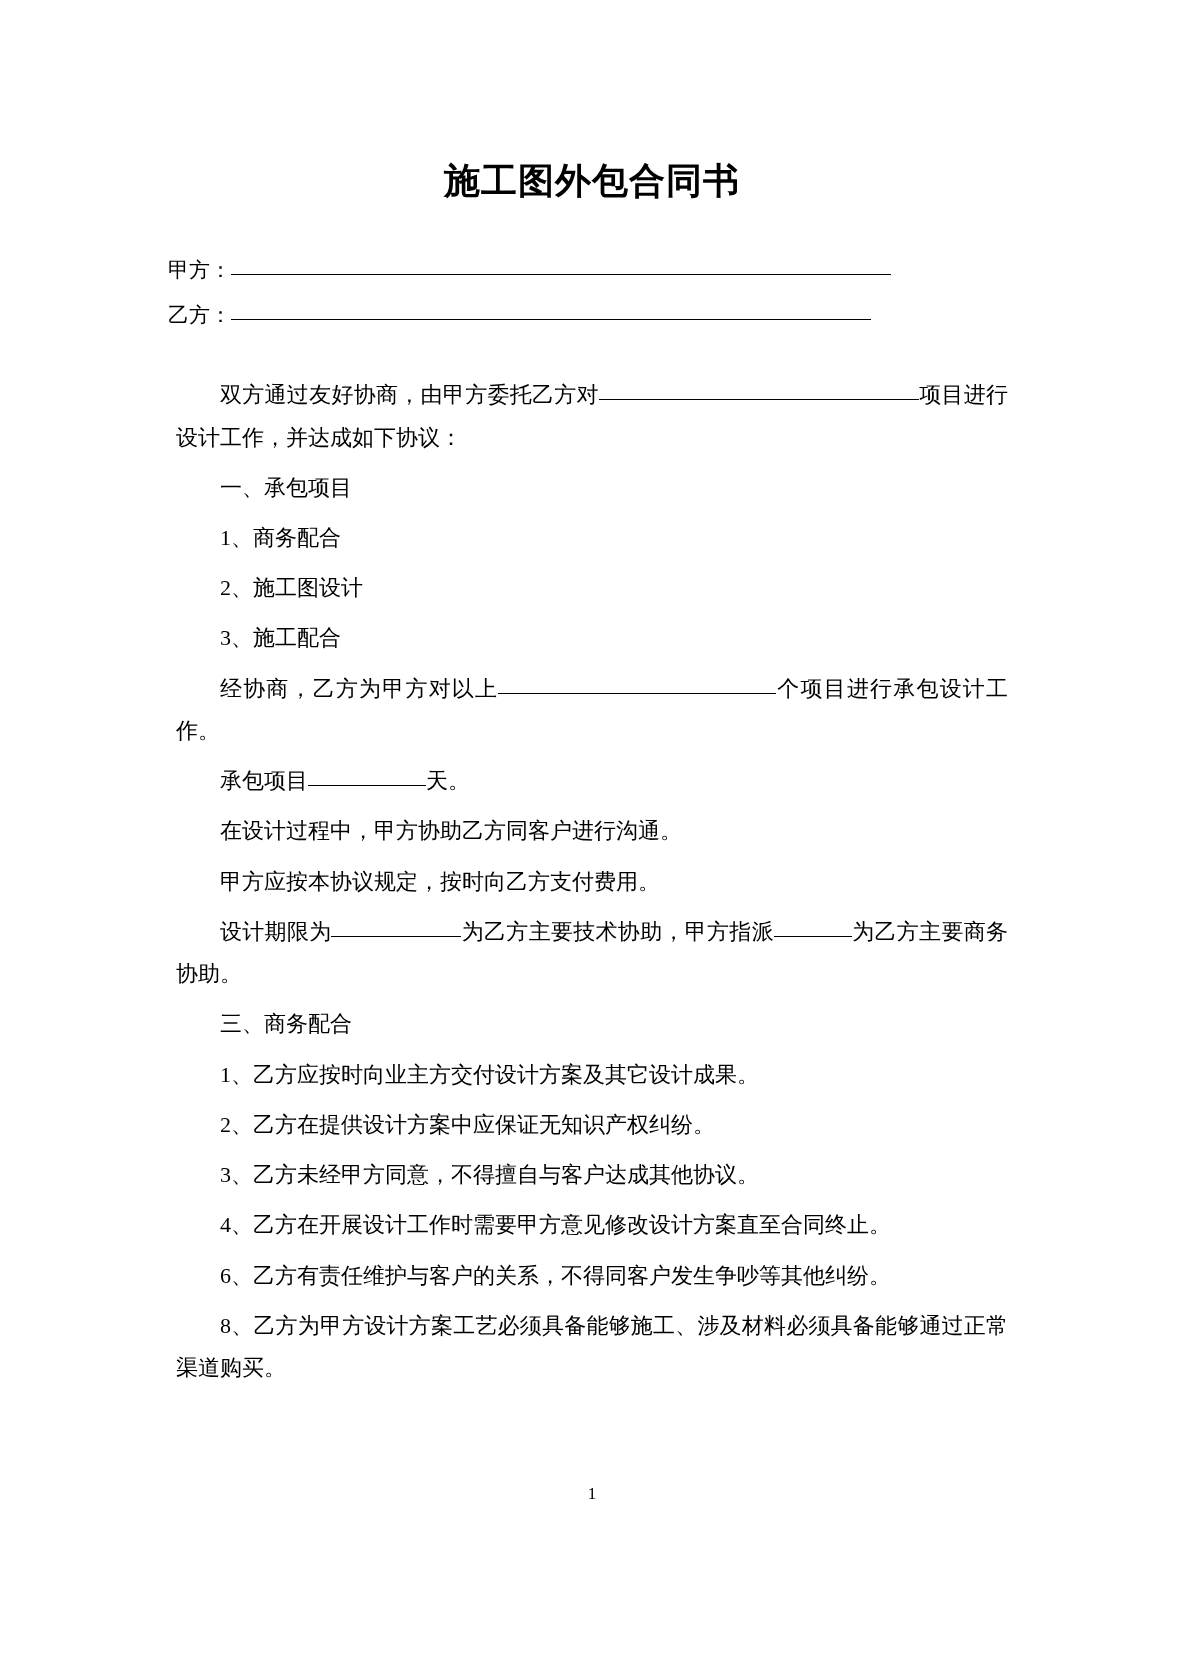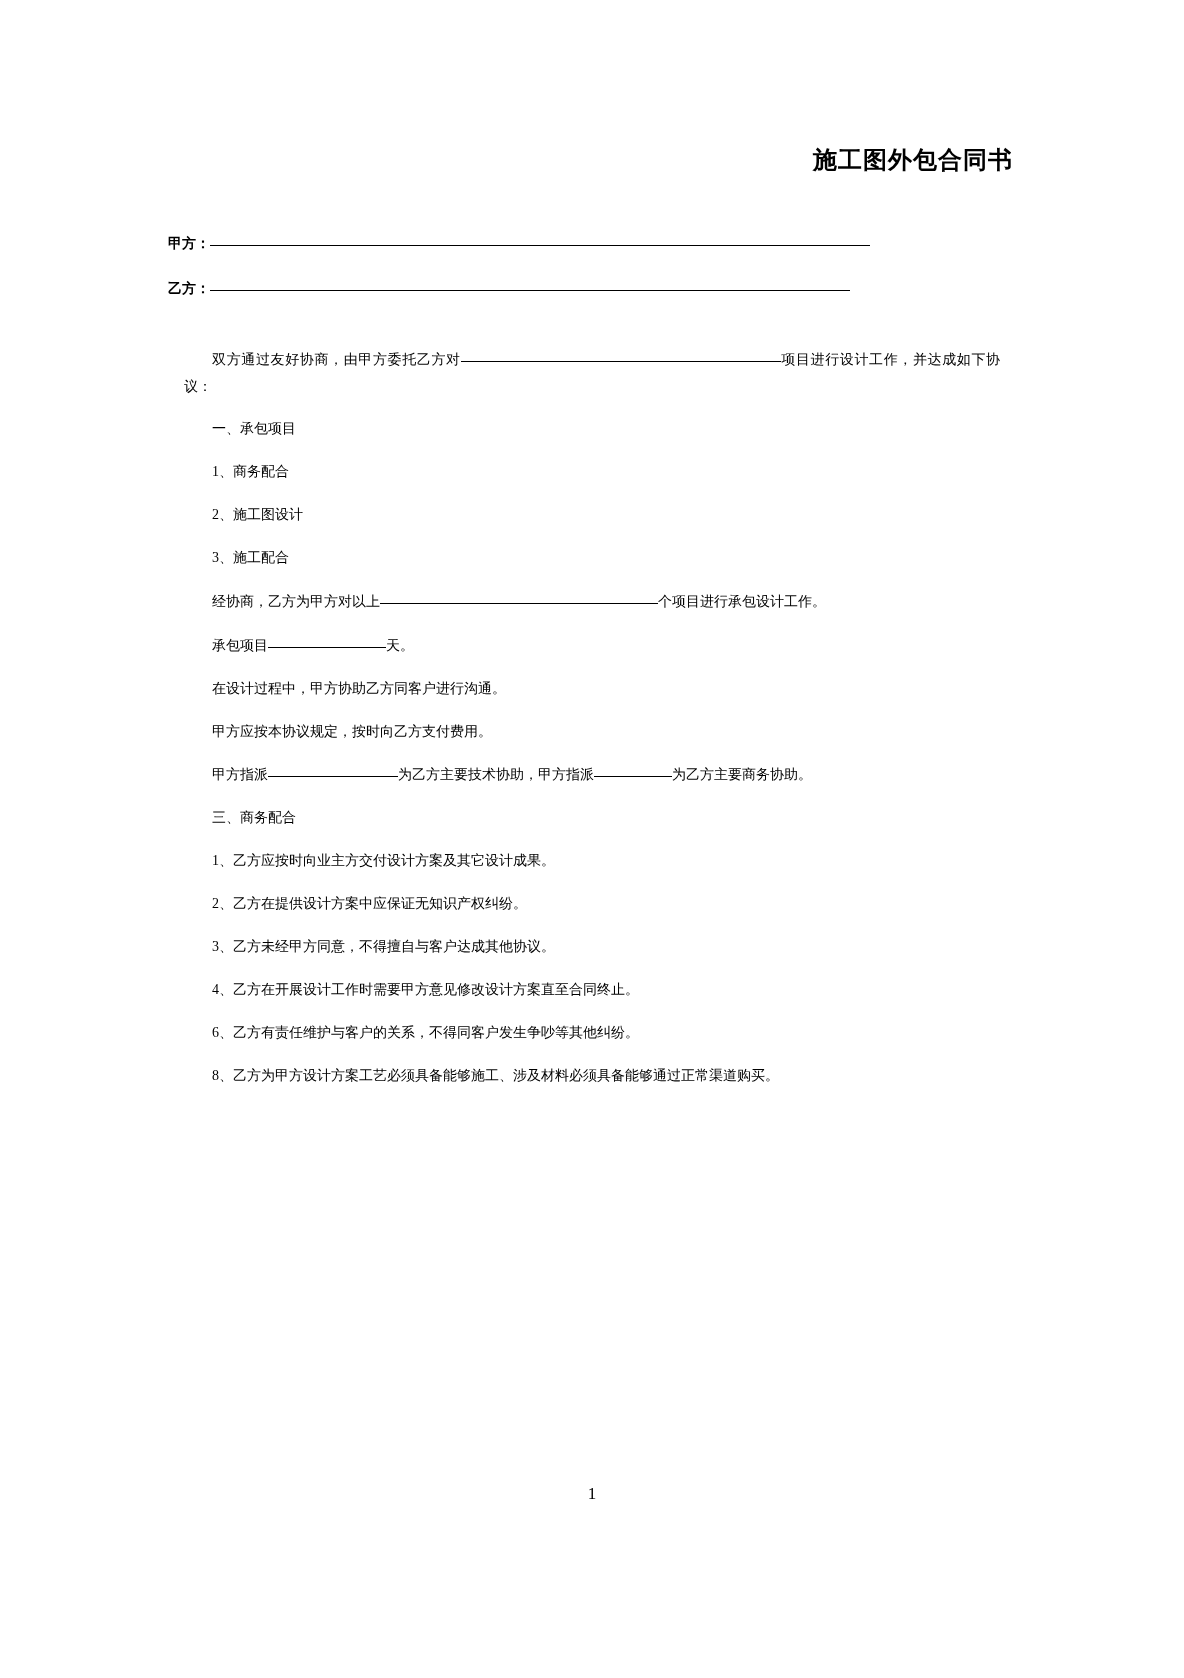--- a/index.html
+++ b/index.html
@@ -26,60 +26,60 @@
     padding: 0;
   }
   .content {
     position: absolute;
     left: 168px;
     top: 0;
     width: 848px;
   }
 
   .doc-title {
-    text-align: right;
-    font-size: 24px;
+    text-align: center;
+    font-size: 36px;
     font-weight: bold;
     letter-spacing: 1px;
-    margin: 3px;
+    margin: 16px;
     padding-top: 142px;
     line-height: 1.3;
     white-space: pre;
   }
 
   .party-line {
     font-size: 21px;
     line-height: 1.25;
     margin-top: 52px;
     white-space: nowrap;
   }
   .party-line.second { margin-top: 19px; }
 
-  .party-label { font-size: 14px; font-weight: bold; }
+  .party-label { font-size: 21px; }
 
   .blank {
     display: inline-block;
     border-bottom: 1.6px solid #000;
     vertical-align: 2px;
     height: 15px;
   }
   .blank.w-a { width: 660px; }
   .blank.w-b { width: 640px; }
   .blank.w-c { width: 320px; }
   .blank.w-d { width: 278px; }
   .blank.w-e { width: 118px; }
   .blank.w-f { width: 130px; }
   .blank.w-g { width: 78px; }
 
   .body-block { margin-top: 46px; }
 
   p.para {
-    font-size: 14px;
+    font-size: 22px;
     line-height: 1.92;
-    margin: 16px;
+    margin: 8px;
     text-align: justify;
     text-justify: inter-character;
   }
   p.para.indent { text-indent: 2em; }
 
   .page-number {
     position: absolute;
     left: 0;
     top: 1484px;
     width: 1184px;
@@ -118,21 +118,21 @@
 
       <p class="para indent"><span>经协商，乙方为甲方对以上</span><span class="blank w-d"></span><span>个项目进行承包设计工作。</span></p>
 
       <p class="para indent"><span>承包项目</span><span class="blank w-e"></span><span>天。</span></p>
 
 
       <p class="para indent">在设计过程中，甲方协助乙方同客户进行沟通。</p>
 
       <p class="para indent">甲方应按本协议规定，按时向乙方支付费用。</p>
 
-      <p class="para indent"><span>甲方指派</span><span class="blank w-f"></span><span>为乙方主要技术协助，甲方指派</span><span class="blank w-g"></span><span>为乙方主要商务协助。</span></p>
+      <p class="para indent"><span>设计期限为</span><span class="blank w-f"></span><span>为乙方主要技术协助，甲方指派</span><span class="blank w-g"></span><span>为乙方主要商务协助。</span></p>
 
       <p class="para indent">三、商务配合</p>
 
       <p class="para indent">1、乙方应按时向业主方交付设计方案及其它设计成果。</p>
 
       <p class="para indent">2、乙方在提供设计方案中应保证无知识产权纠纷。</p>
 
       <p class="para indent">3、乙方未经甲方同意，不得擅自与客户达成其他协议。</p>
 
       <p class="para indent">4、乙方在开展设计工作时需要甲方意见修改设计方案直至合同终止。</p>

